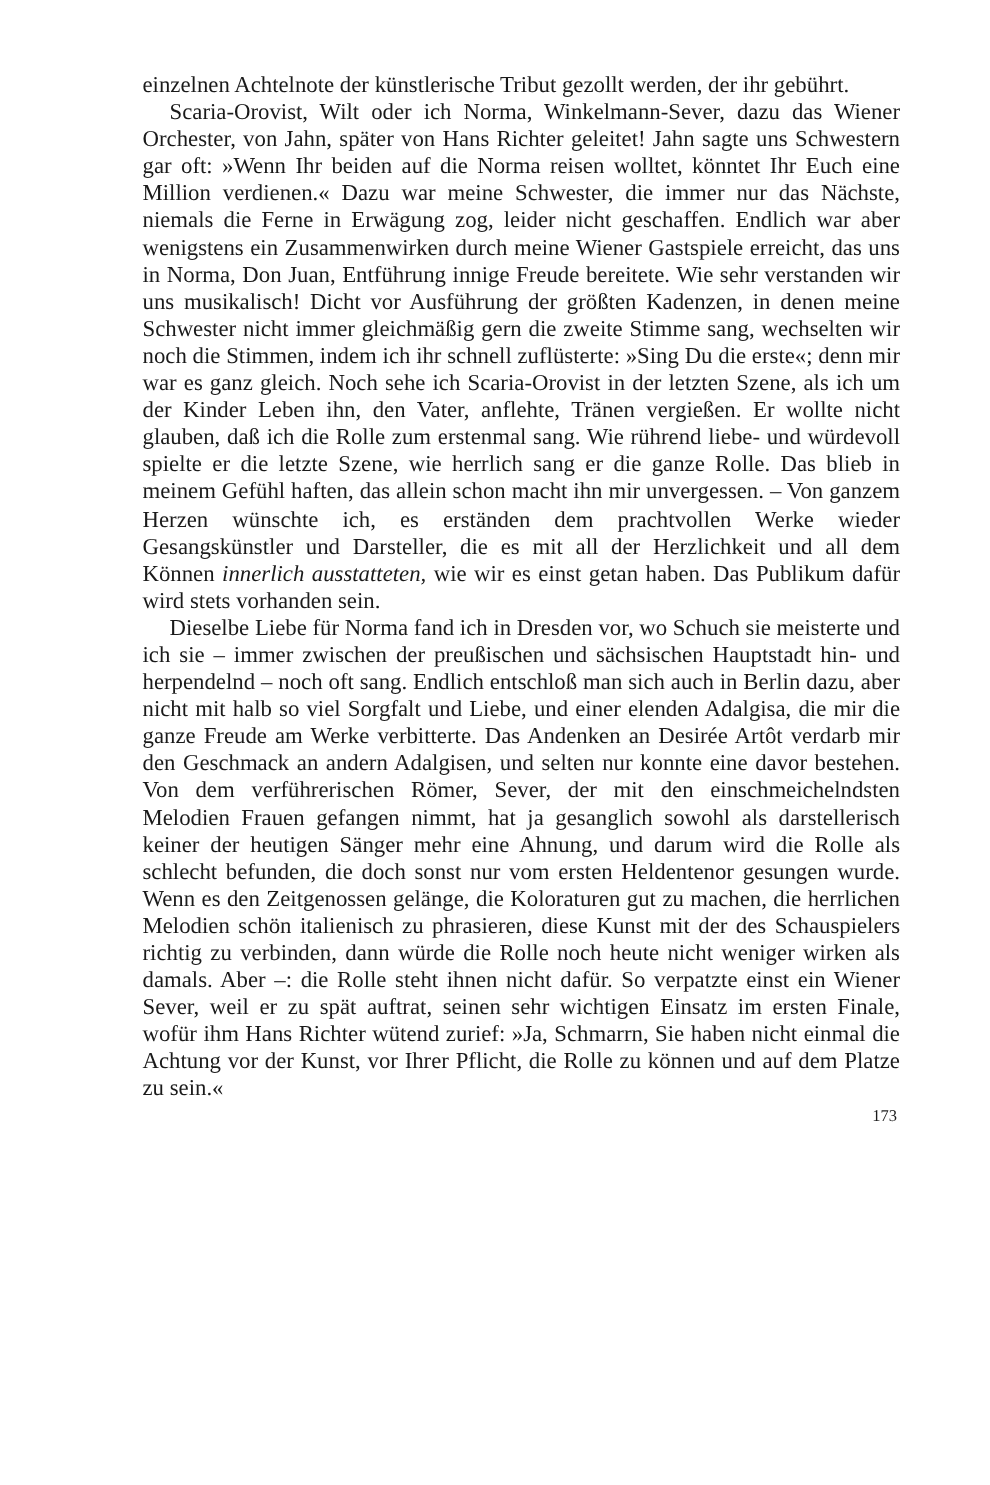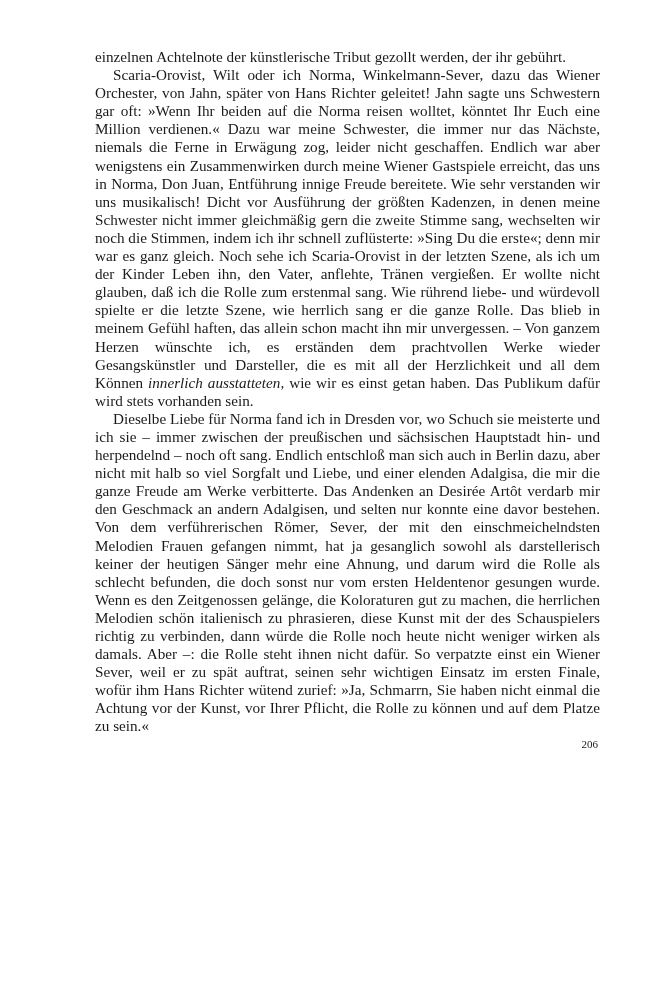--- a/index.html
+++ b/index.html
@@ -46,14 +46,14 @@
 </style>
 </head>
 <body>
 
 <div class="page">
   <div class="text-block">
     <p class="noindent">einzelnen Achtelnote der künstlerische Tribut gezollt werden, der ihr gebührt.</p>
     <p><span>Scaria-Orovist, Wilt oder ich Norma, Winkelmann-Sever, dazu das Wiener Orchester, von Jahn, später von Hans Richter geleitet! Jahn sagte uns Schwestern gar oft: »Wenn Ihr beiden auf die Norma reisen wolltet, könntet Ihr Euch eine Million verdienen.« Dazu war meine Schwester, die immer nur das Nächste, niemals die Ferne in Erwägung zog, leider nicht geschaffen. Endlich war aber wenigstens ein Zusammenwirken durch meine Wiener Gastspiele erreicht, das uns in Norma, Don Juan, Entführung innige Freude bereitete. Wie sehr verstanden wir uns musikalisch! Dicht vor Ausführung der größten Kadenzen, in denen meine Schwester nicht immer gleichmäßig gern die zweite Stimme sang, wechselten wir noch die Stimmen, indem ich ihr schnell zuflüsterte: »Sing Du die erste«; denn mir war es ganz gleich. Noch sehe ich Scaria-Orovist in der letzten Szene, als ich um der Kinder Leben ihn, den Vater, anflehte, Tränen vergießen. Er wollte nicht glauben, daß ich die Rolle zum erstenmal sang. Wie rührend liebe- und würdevoll spielte er die letzte Szene, wie herrlich sang er die ganze Rolle. Das blieb in meinem Gefühl haften, das allein schon macht ihn mir unvergessen. – Von ganzem Herzen wünschte ich, es erständen dem prachtvollen Werke wieder Gesangskünstler und Darsteller, die es mit all der Herzlichkeit und all dem Können </span><em>innerlich ausstatteten,</em><span> wie wir es einst getan haben. Das Publikum dafür wird stets vorhanden sein.</span></p>
     <p>Dieselbe Liebe für Norma fand ich in Dresden vor, wo Schuch sie meisterte und ich sie – immer zwischen der preußischen und sächsischen Hauptstadt hin- und herpendelnd – noch oft sang. Endlich entschloß man sich auch in Berlin dazu, aber nicht mit halb so viel Sorgfalt und Liebe, und einer elenden Adalgisa, die mir die ganze Freude am Werke verbitterte. Das Andenken an Desirée Artôt verdarb mir den Geschmack an andern Adalgisen, und selten nur konnte eine davor bestehen. Von dem verführerischen Römer, Sever, der mit den einschmeichelndsten Melodien Frauen gefangen nimmt, hat ja gesanglich sowohl als darstellerisch keiner der heutigen Sänger mehr eine Ahnung, und darum wird die Rolle als schlecht befunden, die doch sonst nur vom ersten Heldentenor gesungen wurde. Wenn es den Zeitgenossen gelänge, die Koloraturen gut zu machen, die herrlichen Melodien schön italienisch zu phrasieren, diese Kunst mit der des Schauspielers richtig zu verbinden, dann würde die Rolle noch heute nicht weniger wirken als damals. Aber –: die Rolle steht ihnen nicht dafür. So verpatzte einst ein Wiener Sever, weil er zu spät auftrat, seinen sehr wichtigen Einsatz im ersten Finale, wofür ihm Hans Richter wütend zurief: »Ja, Schmarrn, Sie haben nicht einmal die Achtung vor der Kunst, vor Ihrer Pflicht, die Rolle zu können und auf dem Platze zu sein.«</p>
   </div>
-  <div class="page-number">206</div>
+  <div class="page-number">173</div>
 </div>
 
 </body></html>

